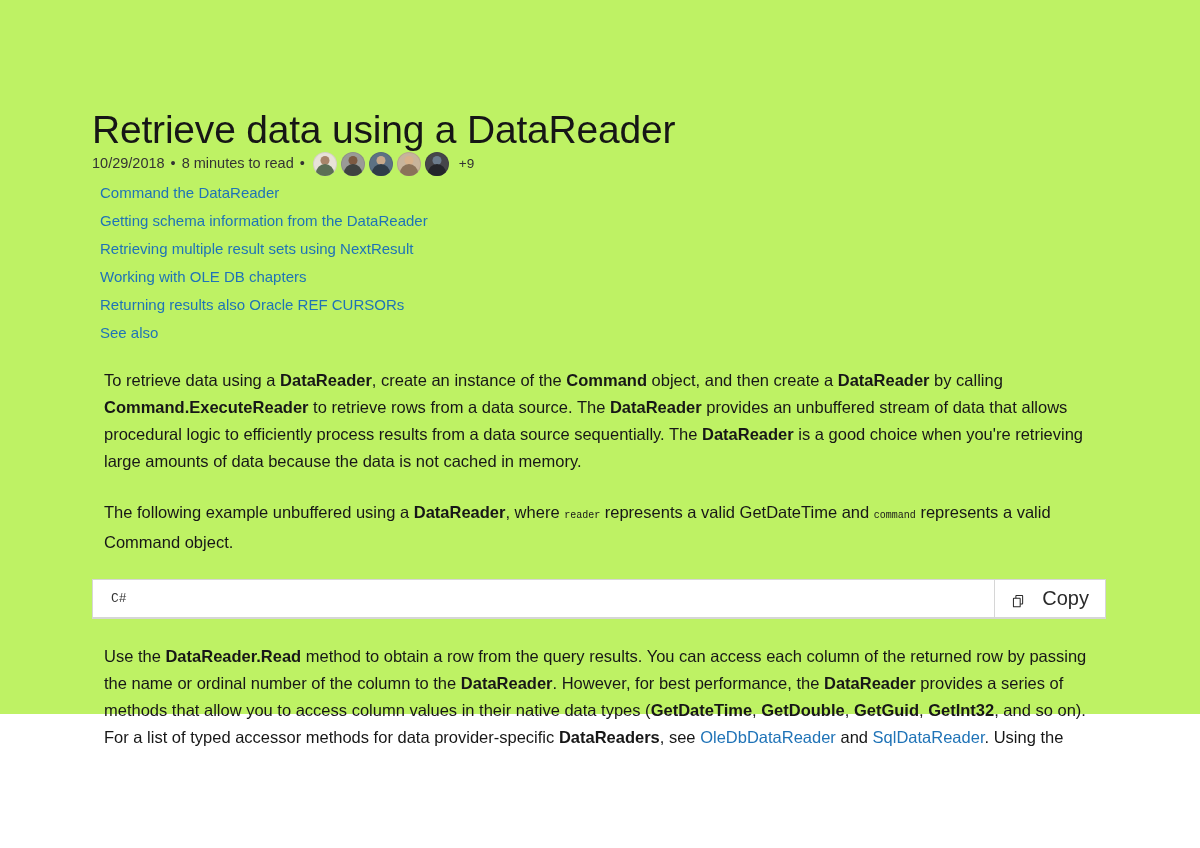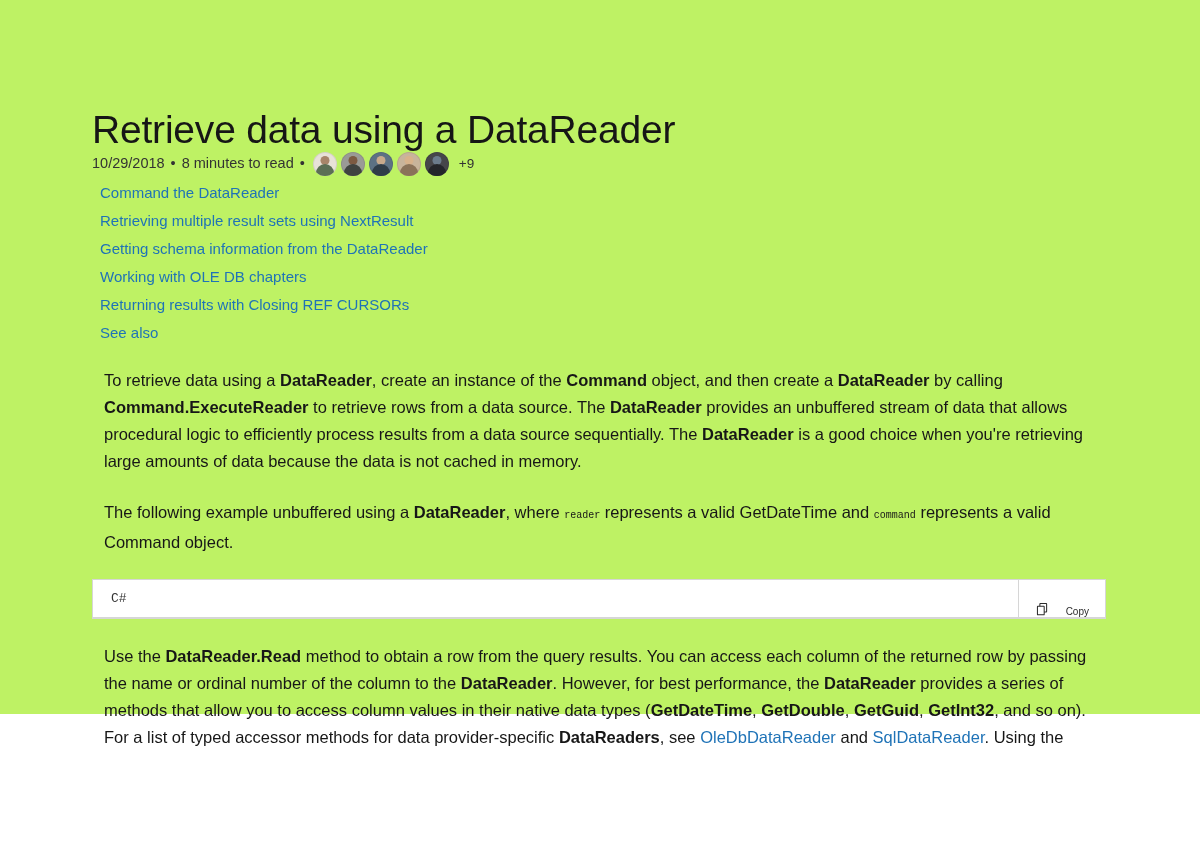--- a/index.html
+++ b/index.html
@@ -165,25 +165,25 @@
   .code-lang {
     font-family: "Liberation Mono", monospace;
     font-size: 13px;
     color: #333333;
     display: flex;
     align-items: center;
     padding-left: 18px;
   }
   .copy-button {
     display: flex;
-    align-items: flex-end;
+    align-items: center;
     gap: 16px;
     border-left: 1px solid #d6d6d6;
     padding: 0 16px;
-    font-size: 10px;
+    font-size: 20px;
     color: #2b2b2b;
     background: transparent;
     cursor: pointer;
   }
   .copy-icon {
     display: block;
     width: 15px;
     height: 15px;
   }
   .code-body {
@@ -231,24 +231,24 @@
             <span class="head"></span>
             <span class="body"></span>
           </span>
       </span>
       <span class="plus-count">+9</span>
     </div>
 
 
     <nav class="toc">
       <a class="toc-link" href="#">Command the DataReader</a>
+      <a class="toc-link" href="#">Getting schema information from the DataReader</a>
       <a class="toc-link" href="#">Retrieving multiple result sets using NextResult</a>
-      <a class="toc-link" href="#">Getting schema information from the DataReader</a>
       <a class="toc-link" href="#">Working with OLE DB chapters</a>
-      <a class="toc-link" href="#">Returning results with Closing REF CURSORs</a>
+      <a class="toc-link" href="#">Returning results also Oracle REF CURSORs</a>
       <a class="toc-link" href="#">See also</a>
     </nav>
 
     <p class="para p1"><span>To retrieve data using a </span><b>DataReader</b><span>, create an instance of the </span><b>Command</b><span> object, and then create a </span><b>DataReader</b><span> by calling </span><b>Command.ExecuteReader</b><span> to retrieve rows from a data source. The </span><b>DataReader</b><span> provides an unbuffered stream of data that allows procedural logic to efficiently process results from a data source sequentially. The </span><b>DataReader</b><span> is a good choice when you're retrieving large amounts of data because the data is not cached in memory.</span></p>
 
     <p class="para p2"><span>The following example unbuffered using a </span><b>DataReader</b><span>, where </span><code class="inline-code">reader</code><span> represents a valid GetDateTime and </span><code class="inline-code">command</code><span> represents a valid Command object.</span></p>
 
     <div class="code-block">
       <div class="code-header">
         <span class="code-lang">C#</span>

